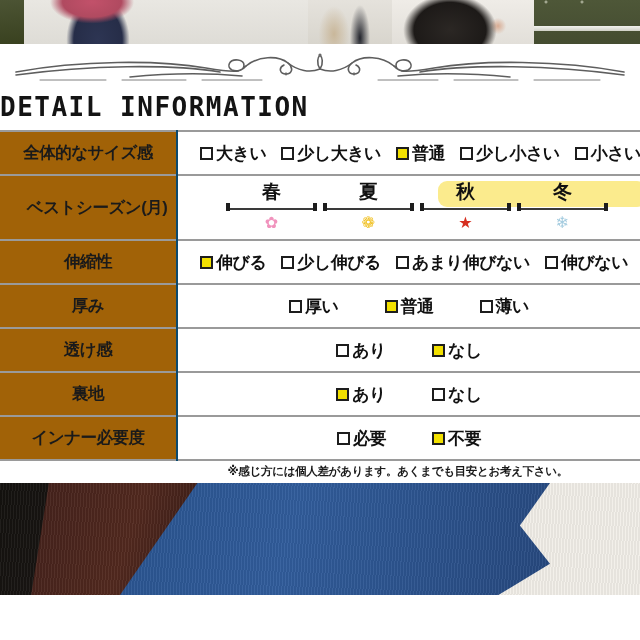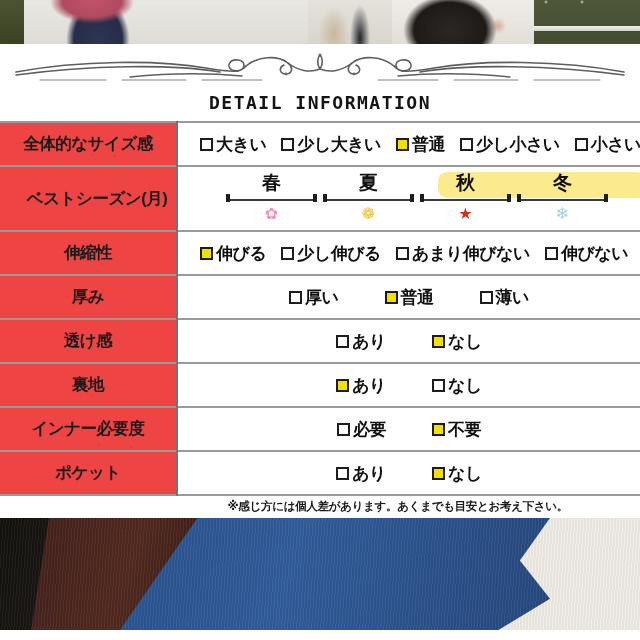--- a/index.html
+++ b/index.html
@@ -79,45 +79,44 @@
     height: 48px;
     display: flex;
     align-items: center;
     justify-content: center;
     background: #ffffff;
   }
   .ornament-wrap svg { display: block; }
 
   
   .title {
-    text-align: center;
     font-family: "DejaVu Sans Mono", "Liberation Mono", monospace;
-    font-size: 18px;
+    font-size: 26px;
     font-weight: 700;
     letter-spacing: 1.5px;
     color: #141414;
     padding: 0 0 8px 0;
     background: #ffffff;
   }
 
   
   .detail-table {
     width: 640px;
     border-collapse: collapse;
     table-layout: fixed;
     background: #ffffff;
   }
   .detail-table tr { border-top: 2px solid #9a9a9a; }
   .detail-table tr:first-child { border-top: 2px solid #9a9a9a; }
   .detail-table tr:last-child { border-bottom: 2px solid #9a9a9a; }
 
   .lbl {
     width: 176px;
-    background: #ef4444;
-    border-right: 2px solid #737373;
+    background: #a16207;
+    border-right: 2px solid #0c4a6e;
     text-align: center;
     vertical-align: middle;
     font-size: 16.5px;
     font-weight: 700;
     color: #1a1a1a;
     letter-spacing: -0.5px;
     padding: 0;
     height: 42px;
   }
   .lbl.tall { height: 63px; padding-left: 18px; }
@@ -471,35 +470,20 @@
             <span>必要</span>
           </span>
           <span class="opt">
             <span class="box checked"></span>
             <span>不要</span>
           </span>
         </div>
       </td>
     </tr>
 
-    <tr>
-      <td class="lbl">ポケット</td>
-      <td class="val">
-        <div class="opts center">
-          <span class="opt">
-            <span class="box"></span>
-            <span>あり</span>
-          </span>
-          <span class="opt">
-            <span class="box checked"></span>
-            <span>なし</span>
-          </span>
-        </div>
-      </td>
-    </tr>
 
   </tbody>
 </table>
 
 <div class="note">※感じ方には個人差があります。あくまでも目安とお考え下さい。</div>
 
 <div class="bottom-photo">
   <div class="bp-dark"></div>
   <div class="bp-brown"></div>
   <div class="bp-blue"></div>

